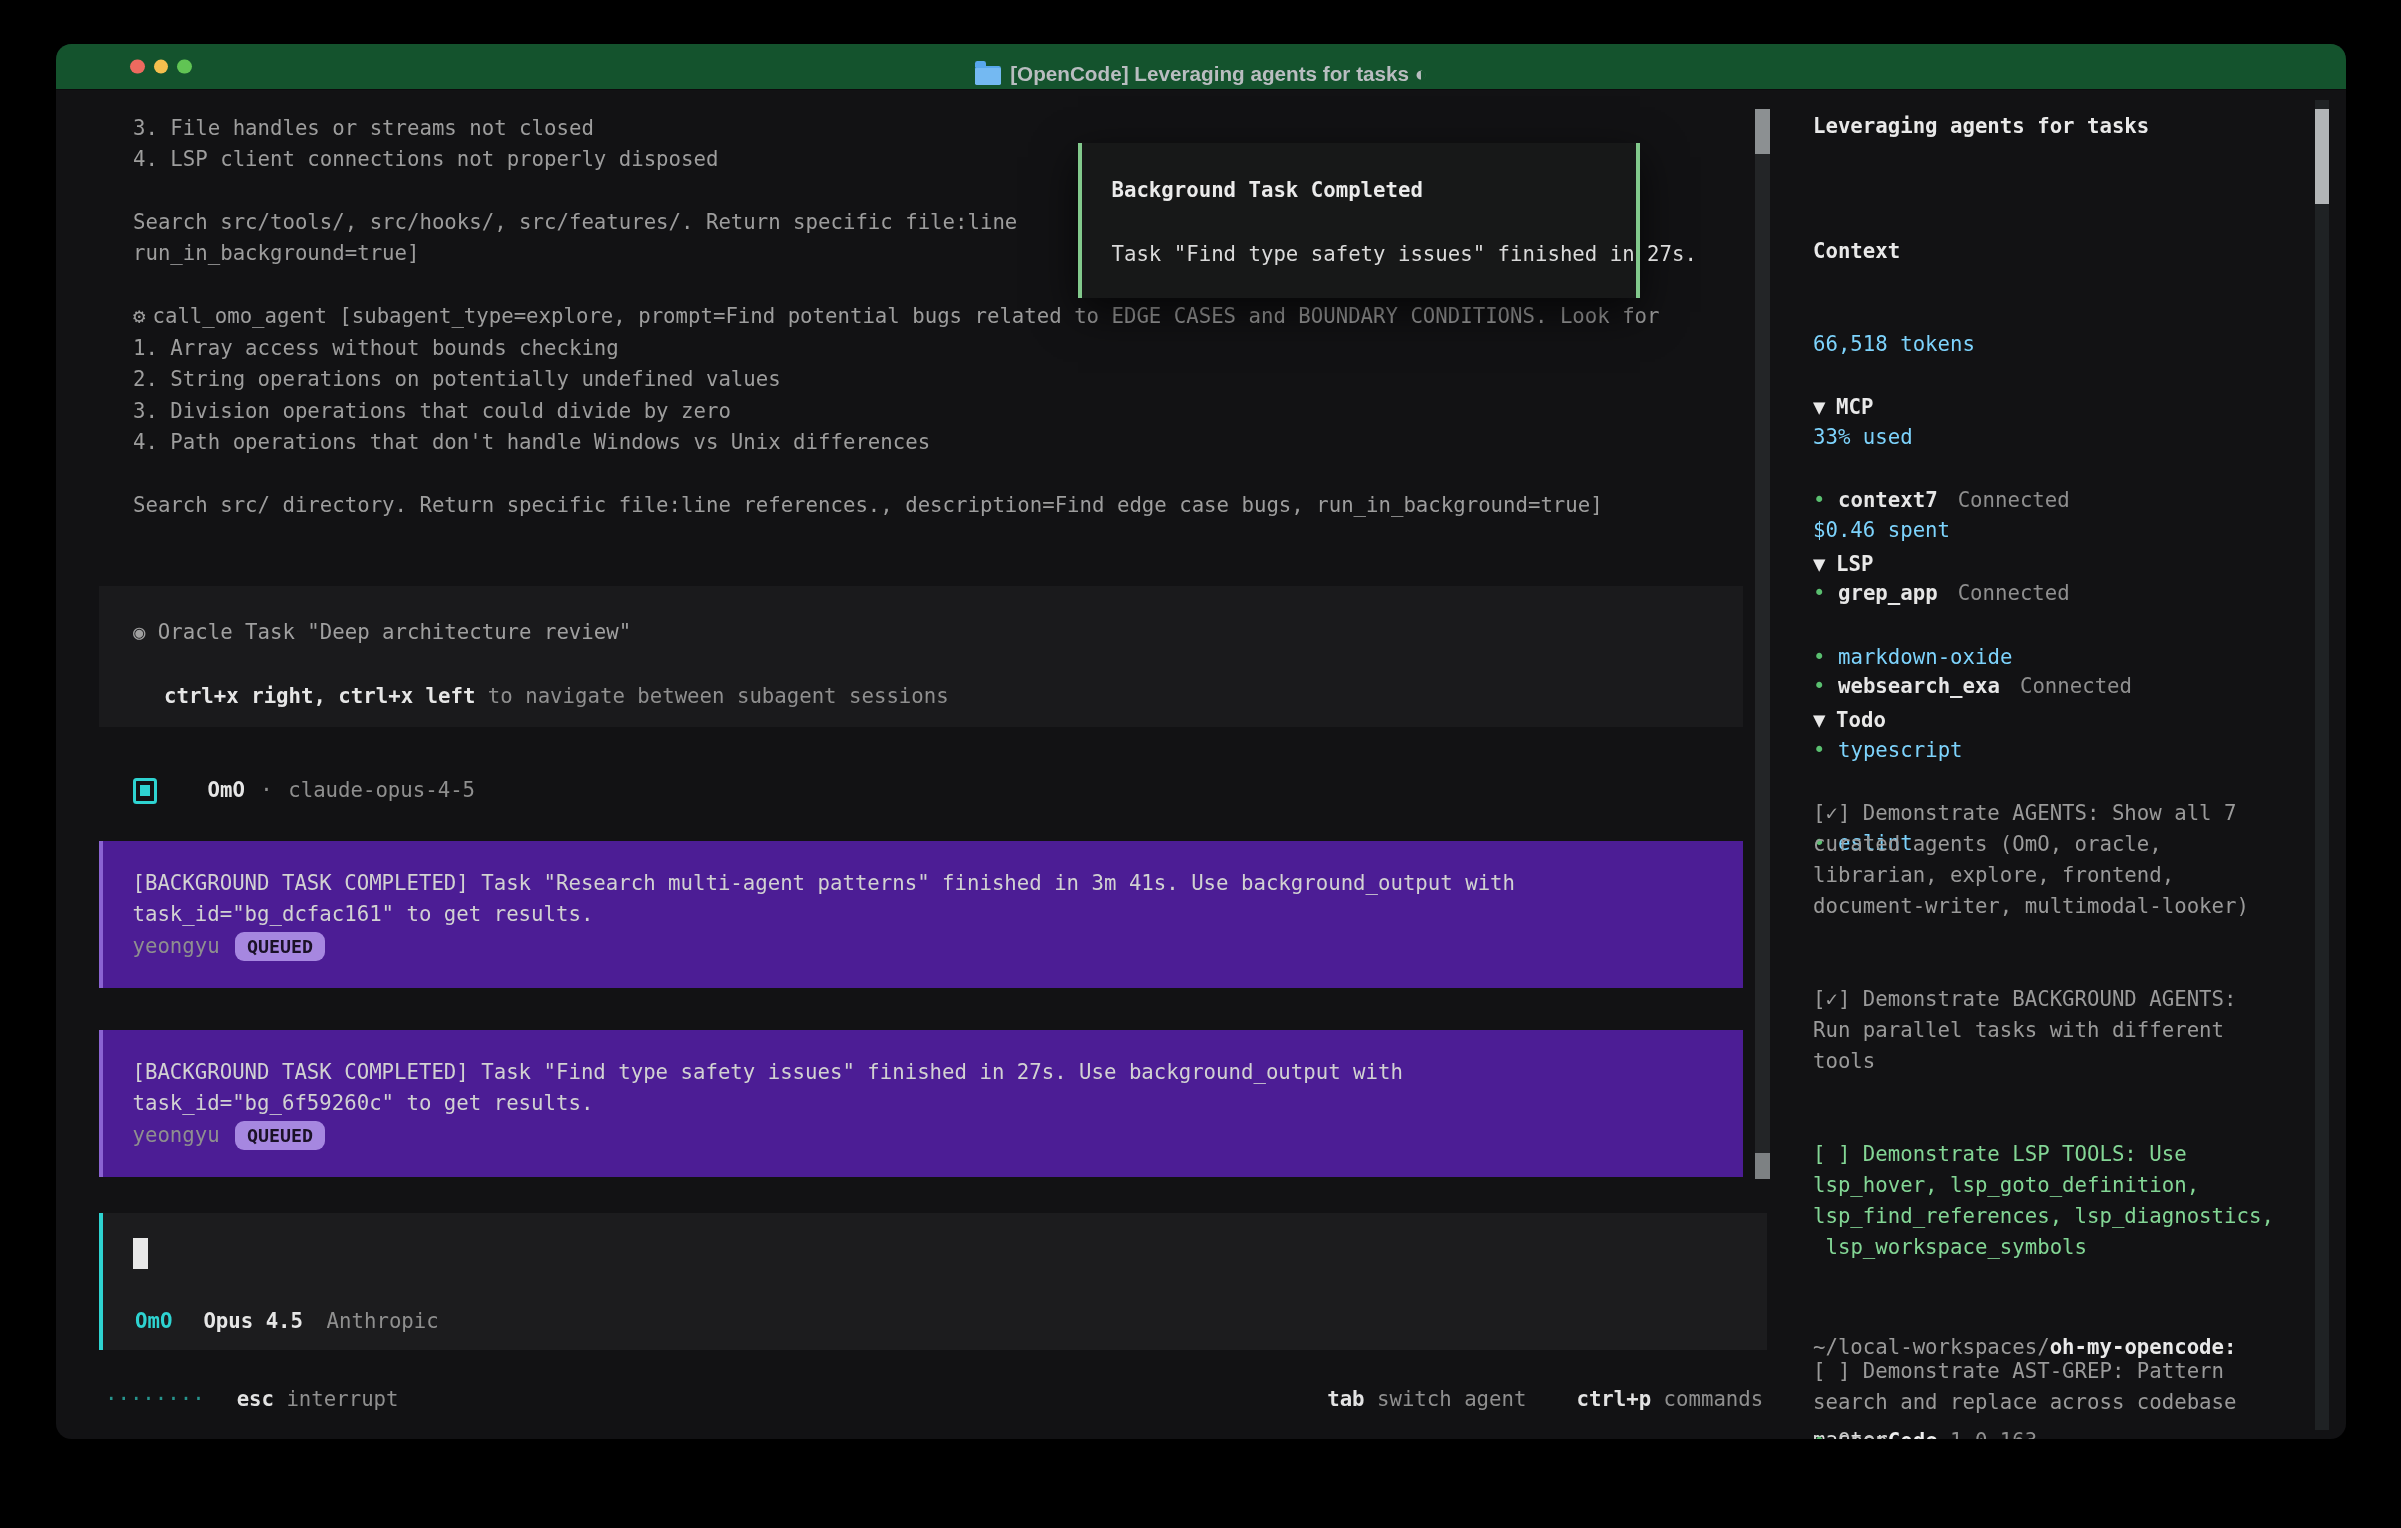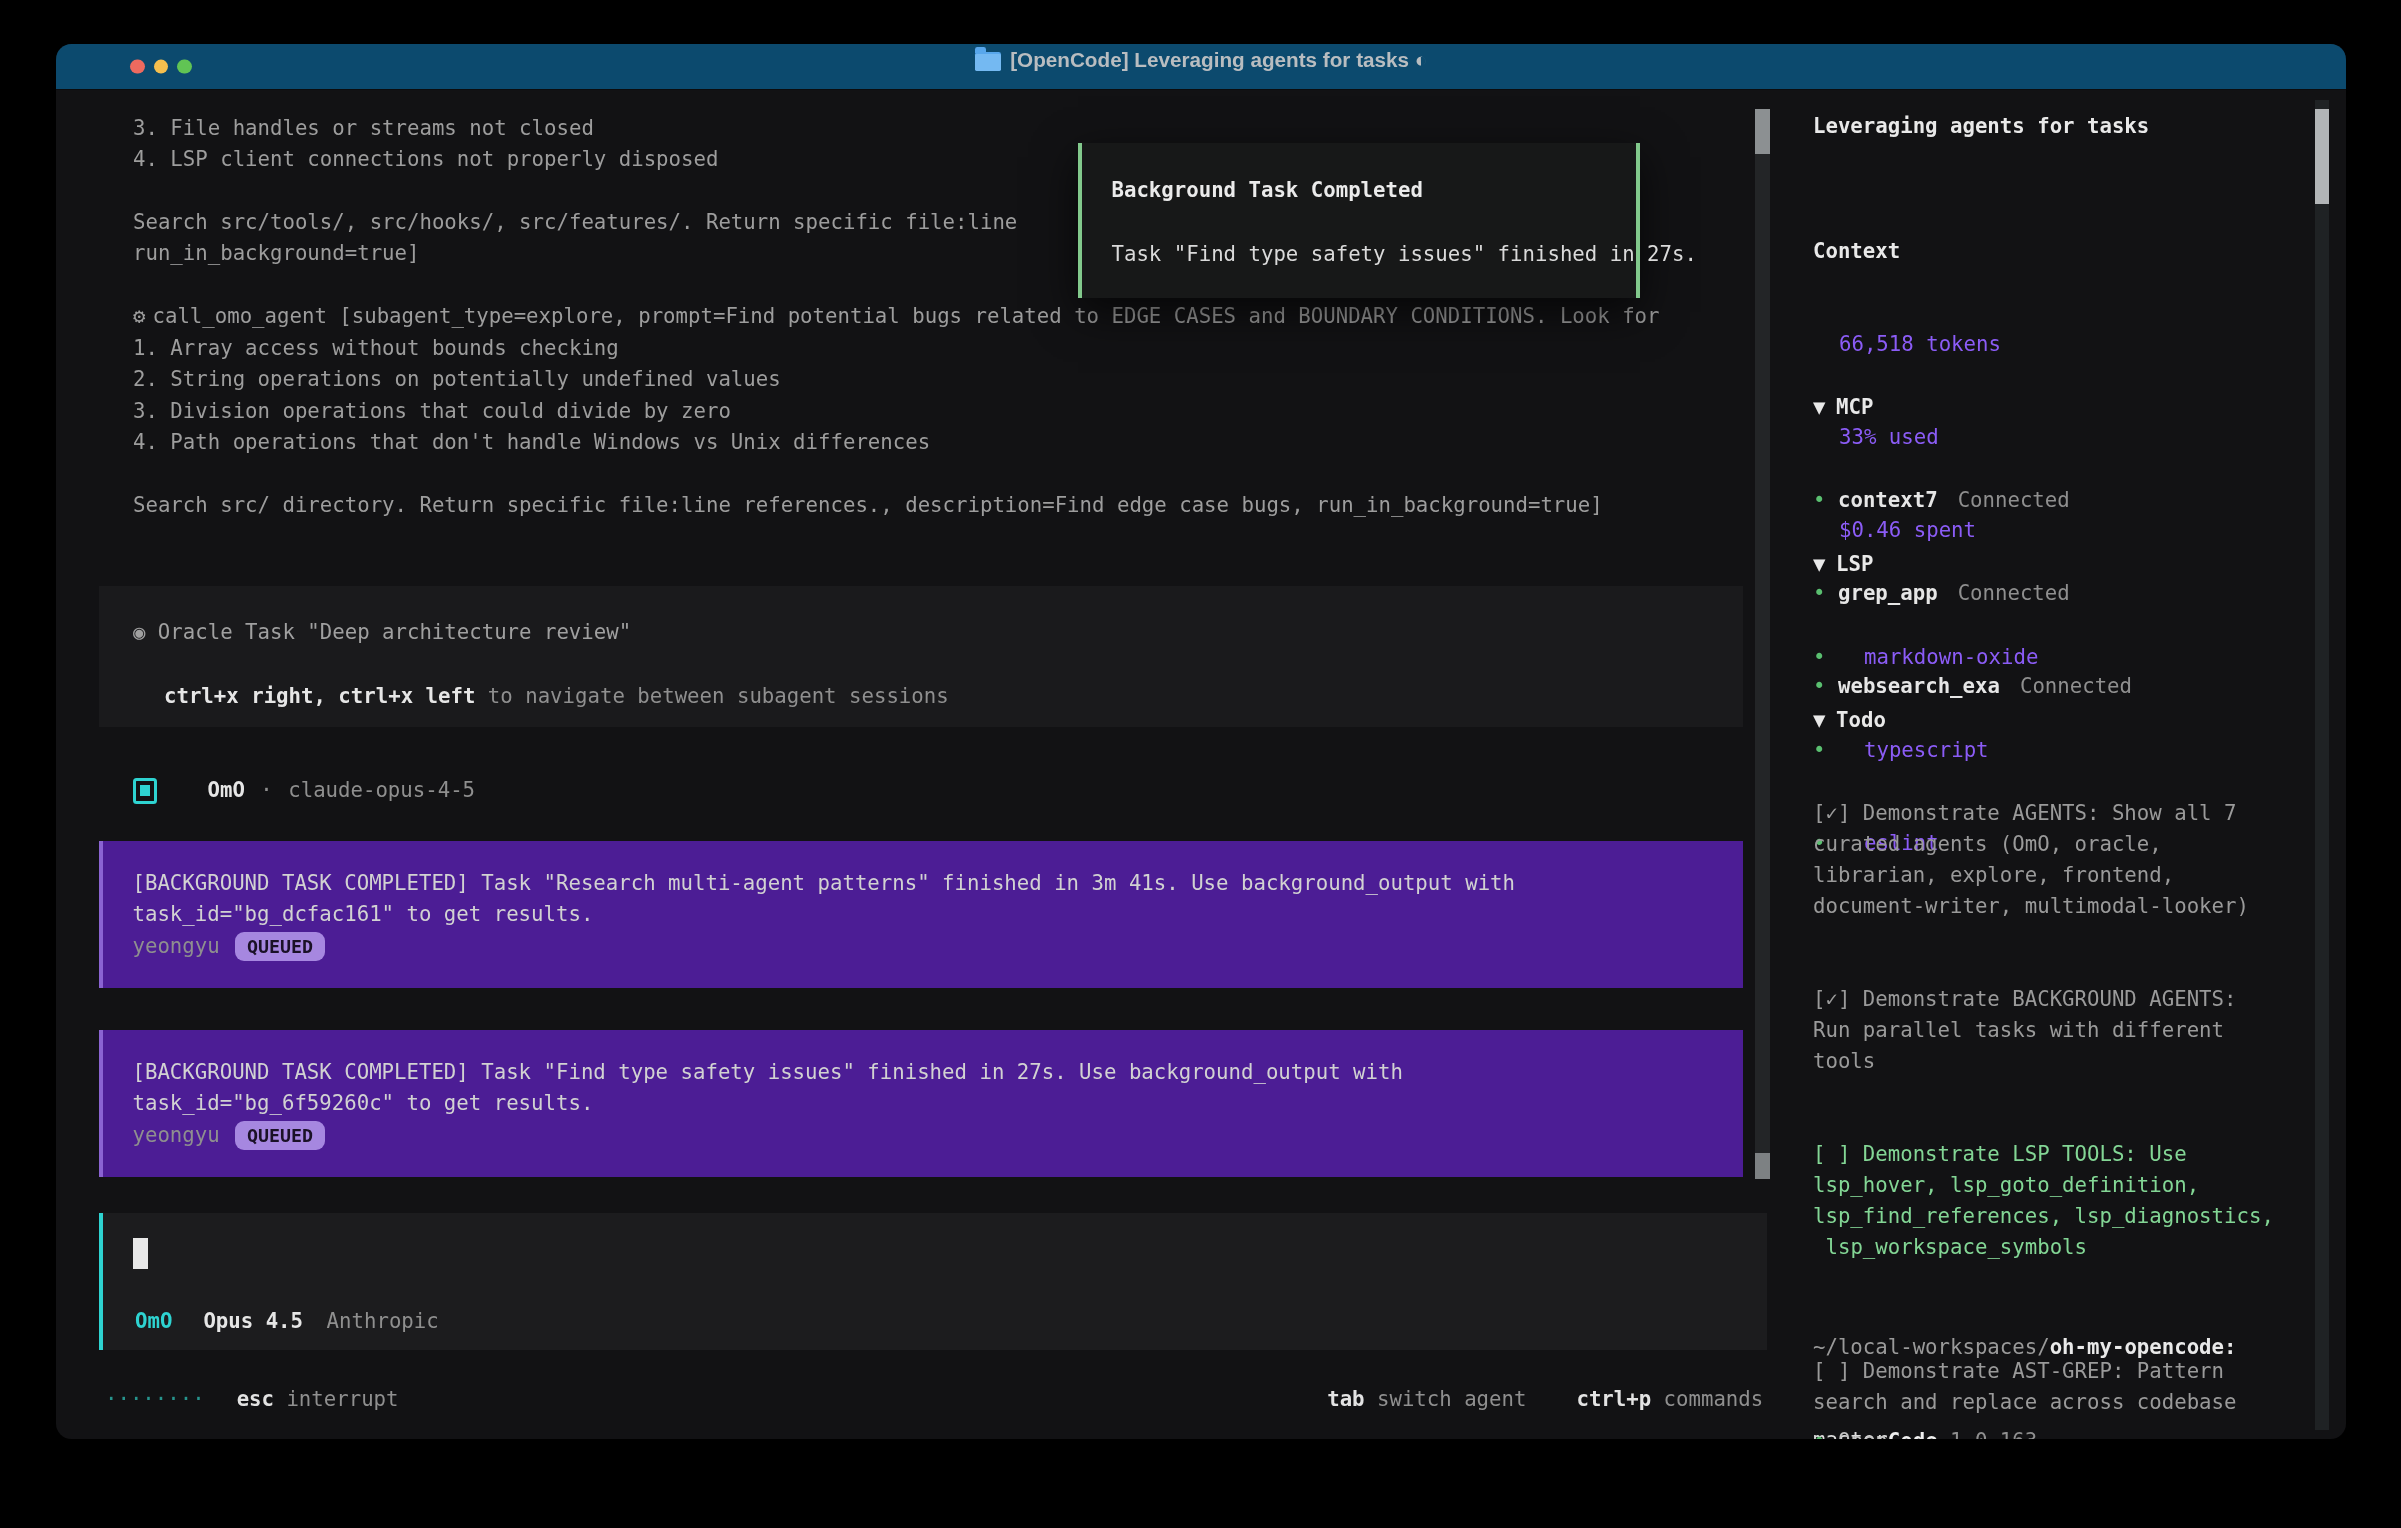--- a/index.html
+++ b/index.html
@@ -2,22 +2,22 @@
 <html style="font-size:9.5px"><head>
 <meta charset="utf-8">
 <style>
   * { margin:0; padding:0; box-sizing:border-box; }
   html,body { background:#000; }
   .screen { position:relative; width:2401px; height:1528px; background:#000; overflow:hidden;
             font-family:"DejaVu Sans Mono", monospace; font-size:20.7px; line-height:31px; color:#9d9d9d; }
   .window { position:absolute; left:56px; top:44px; width:2290px; height:1395px;
             background:#121214; border-radius:15.4px; overflow:hidden;
             box-shadow:0 23.6px 83px rgba(0,0,0,0.9); }
-  .titlebar { position:absolute; left:0; top:0; width:100%; height:46px; background:#0c4a6e;
-              border-bottom:1.2px solid #0c0c0d; display:flex; align-items:flex-start; justify-content:center; }
+  .titlebar { position:absolute; left:0; top:0; width:100%; height:46px; background:#14532d;
+              border-bottom:1.2px solid #0c0c0d; display:flex; align-items:flex-end; justify-content:center; }
   .traffic { position:absolute; left:74px; top:50%; transform:translateY(-50%); display:flex; gap:8.9px; }
   .light { width:14.8px; height:14.8px; border-radius:50%; }
   .light.red { background:#ed6a5f; } .light.yellow { background:#f5bf4e; } .light.green { background:#61c454; }
   .titletext { display:flex; align-items:center; gap:9.5px; font-family:"Liberation Sans", sans-serif;
                font-weight:bold; font-size:20.7px; color:#b9bdc0; }
   .folder-icon { position:relative; width:26px; height:19px; background:#58a7ec; border-radius:2.4px; margin-top:3.5px; }
   .folder-icon::before { content:""; position:absolute; left:0; top:-4.7px; width:11.8px; height:5.9px;
                          background:#58a7ec; border-radius:2.4px 2.4px 0 0; }
   .folder-icon::after { content:""; position:absolute; left:0; top:2.4px; width:26px; height:16.5px;
                         background:#74b9f2; border-radius:1.8px; }
@@ -61,21 +61,21 @@
   .scrolltrack { position:absolute; background:#232527; }
   .scrollthumb { position:absolute; background:#8c9092; }
   .sb-title { font-weight:bold; color:#e9e9e9; white-space:pre; }
   .sb-block { position:absolute; left:1757px; width:485px; white-space:pre-wrap; }
   .sb-head { font-weight:bold; color:#e9e9e9; }
   .tri { color:#e9e9e9; font-weight:normal; margin-right:10.6px; }
   .li-row { display:flex; }
   .li-dot { color:#5abf70; width:25px; }
   .li-name { color:#e6e6e6; font-weight:bold; }
   .li-status { color:#8f8f8f; margin-left:20px; }
-  .li-plain { color:#8b5cf6;margin-left:26px; }
+  .li-plain { color:#7dd3fc; }
   .todo-item { white-space:pre-wrap; color:#9a9a9a; }
   .todo-item.active { color:#83d695; }
   .todo-gap { margin-top:31px; }
   .ws-path { color:#9a9a9a; } .ws-repo { color:#e9e9e9; font-weight:bold; } .ws-branch { color:#dcdcdc; }
   .ver-open { color:#c3c3c3; } .ver-code { color:#efefef; font-weight:bold; } .ver-num { color:#8f8f8f; margin-left:12.4px; }
 </style>
 </head>
 <body>
 
 <div class="screen">

